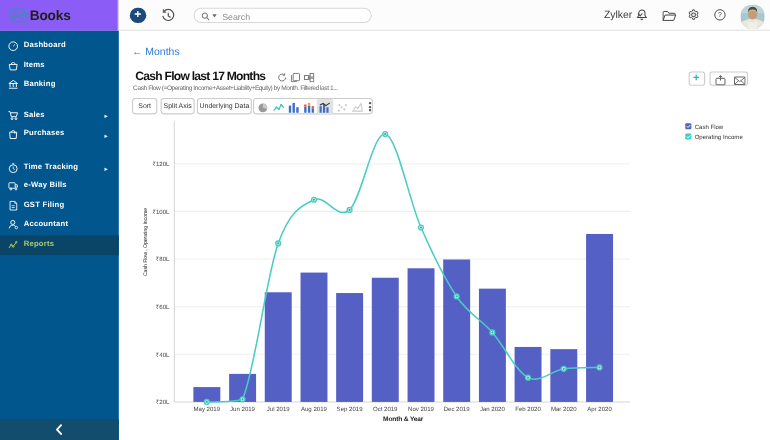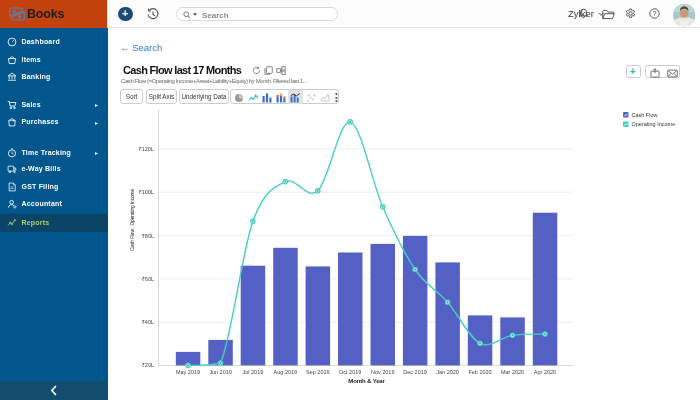--- a/index.html
+++ b/index.html
@@ -1,24 +1,24 @@
 <!DOCTYPE html>
 <html><head>
 <meta charset="utf-8">
 <style>
 * { margin:0; padding:0; box-sizing:border-box; }
 html,body { width:700px; height:400px; overflow:hidden; font-family:"Liberation Sans",sans-serif; background:#fff; }
 #app { position:relative; width:700px; height:400px; }
 #topbar { position:absolute; left:0; top:0; width:700px; height:28px; background:#fcfcfc; border-bottom:1px solid #e3e3e3; }
-#logo { position:absolute; left:0; top:0; width:108px; height:28px; background:#c2410c; border-right:1px solid #e2e2e2; }
+#logo { position:absolute; left:0; top:0; width:108px; height:28px; background:#8b5cf6; border-right:1px solid #e2e2e2; }
 #logo .txt { position:absolute; left:27px; top:7px; font-size:12.5px; font-weight:700; color:#1f1f1f; letter-spacing:-0.2px; }
 #plusbtn { position:absolute; left:118px; top:6.5px; width:14.5px; height:14.5px; border-radius:50%; background:#1c4a7a; color:#fff; font-size:11px; line-height:13.5px; text-align:center; font-weight:700;}
-#searchpill { position:absolute; left:176px; top:7px; width:162px; height:14px; border:1px solid #d9d9d9; border-radius:8px; background:#fff;font-weight:bold; }
+#searchpill { position:absolute; left:176px; top:7px; width:162px; height:14px; border:1px solid #d9d9d9; border-radius:8px; background:#fff; }
 #searchpill .stxt { position:absolute; left:25px; top:2.5px; font-size:8px; color:#8a8a8a; }
-#zylker { position:absolute; left:568px; top:8px; font-size:9.5px; color:#3c3c3c; }
+#zylker { position:absolute; left:549px; top:8px; font-size:9.5px; color:#3c3c3c; }
 #sidebar { position:absolute; left:0; top:28px; width:108px; height:372px; background:#00568d; }
 #sidefoot { position:absolute; left:0; top:381px; width:108px; height:19px; background:#134d6d; }
 .mitem { position:absolute; left:0; width:108px; height:17px; color:#fff; }
 .mitem .lbl { position:absolute; left:21.5px; top:4.5px; font-size:7px; font-weight:700; letter-spacing:0.2px; line-height:8px; }
 .mitem .ico { position:absolute; left:7px; top:3.5px; width:10px; height:10px; }
 .mitem .arr { position:absolute; left:95px; top:5px; font-size:6px; opacity:0.9; }
 .mitem.active { background:#0a4568; height:18px; }
 .mitem.active .lbl { color:#aace70; }
 #back { position:absolute; left:120px; top:41.5px; font-size:9.5px; color:#2e7cd6; }
 #title { position:absolute; left:123px; top:65px; font-size:11px; font-weight:700; color:#111; letter-spacing:-0.68px; line-height:11px;}
@@ -202,21 +202,21 @@
         </g>
       </svg>
     <div class="lbl">Reports</div>
   </div>
   <div id="sidefoot">
       <svg style="position:absolute;left:50px;top:4px" width="7" height="11" viewBox="0 0 7 11">
         <path d="M5.5 1.5 L1.8 5.5 L5.5 9.5" fill="none" stroke="#fff" stroke-width="1.7" stroke-linecap="round" stroke-linejoin="round"></path>
       </svg>
     </div>
 
-  <div id="back">← Search</div>
+  <div id="back">← Months</div>
   <div id="title">Cash Flow last 17 Months</div>
   <div id="subtitle">Cash Flow (=Operating Income+Asset+Liability+Equity) by Month. Filtered last 1...</div>
   <div class="btn" style="left:120px;width:23px;">Sort</div>
   <div class="btn" style="left:146px;width:31px;">Split Axis</div>
   <div class="btn" style="left:179px;width:50px;">Underlying Data</div>
 
   <svg style="position:absolute;left:252px;top:66px" width="9" height="9" viewBox="0 0 10 10">
       <path d="M8.5 5 a3.5 3.5 0 1 1 -1-2.5 M7.5 0.8 v1.9 h-2" fill="none" stroke="#777" stroke-width="1"></path>
     </svg>
   <svg style="position:absolute;left:264px;top:66px" width="9" height="9" viewBox="0 0 10 10">

